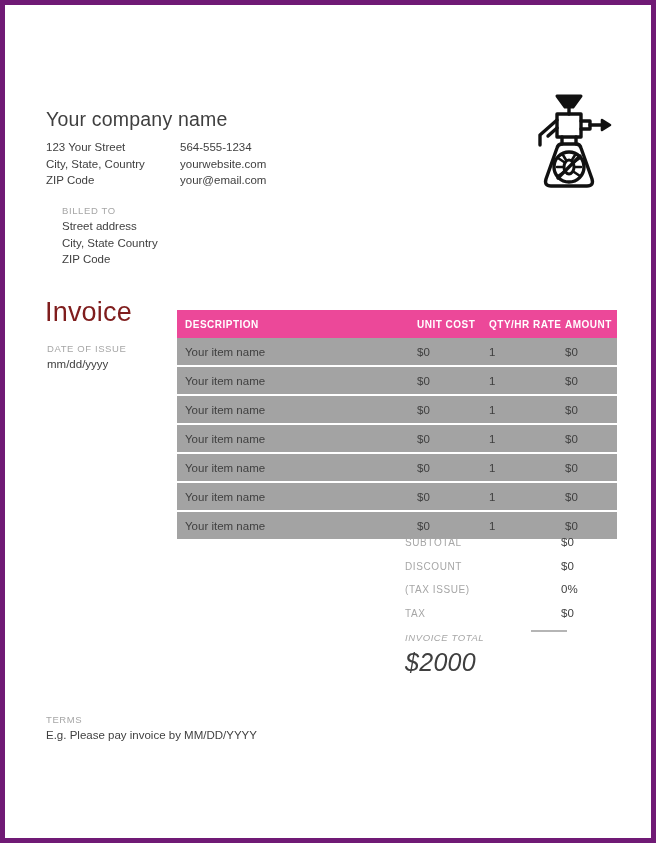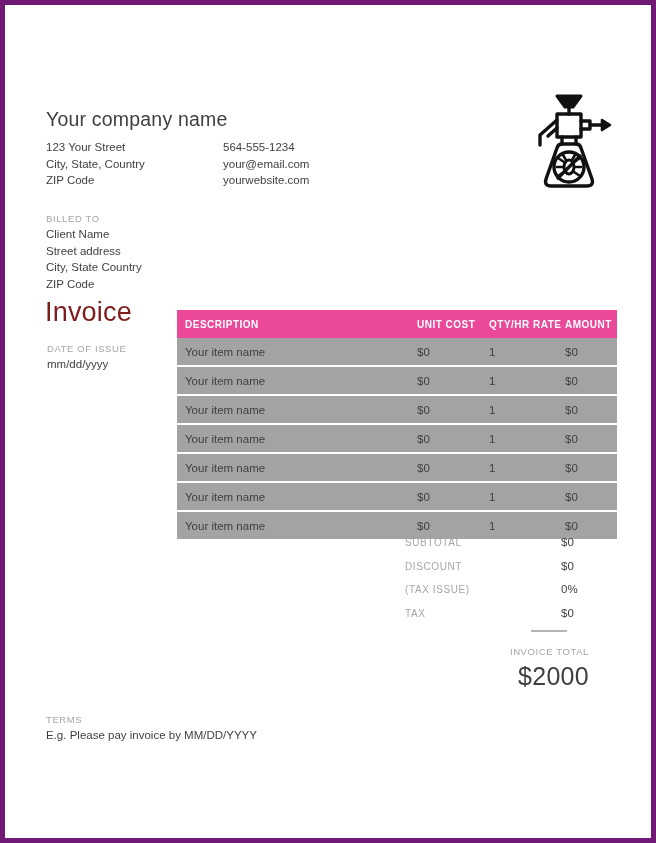--- a/index.html
+++ b/index.html
@@ -34,41 +34,39 @@
     font-weight: 400;
     letter-spacing: 0.2px;
     margin: 0 0 9px 0;
     line-height: 1.1;
   }
   .addr-cols {
     display: flex;
     font-size: 11.5px;
     color: #3f3f3f;
     line-height: 16.5px;
-    gap: 43px;
   }
   .addr-col-1 { width: 134px; }
   .addr-col-2 { width: 200px; }
 
   
   .logo {
     position: absolute;
     left: 519px;
     top: 82px;
     width: 92px;
     height: 108px;
   }
 
   
   .billed-block {
     position: absolute;
-    left: 41px;
+    left: 57px;
     top: 198px;
     width: 200px;
-    margin-top: 8px;
   }
   .mini-label {
     font-size: 9.5px;
     color: #a6a6a6;
     letter-spacing: 0.6px;
     line-height: 15px;
   }
   .billed-line {
     font-size: 11.5px;
     color: #3f3f3f;
@@ -163,23 +161,24 @@
     font-size: 11.5px;
     color: #3f3f3f;
   }
   .total-divider {
     width: 36px;
     height: 2px;
     background: #b5b5b5;
     margin: 9px 0 0 126px;
   }
   .grand {
-    margin-top: 14px;
+    margin-top: 0;
     width: 184px;
-    text-align: right;
+    text-align: left;
+    font-style: italic;
   }
   .grand-label {
     font-size: 9.5px;
     color: #a6a6a6;
     letter-spacing: 0.6px;
   }
   .grand-value {
     font-size: 25px;
     color: #3f3f3f;
     margin-top: 5px;
@@ -207,22 +206,22 @@
   <div class="company-block">
     <div class="company-name">Your company name</div>
     <div class="addr-cols">
       <div class="addr-col-1">
         <div>123 Your Street</div>
         <div>City, State, Country</div>
         <div>ZIP Code</div>
       </div>
       <div class="addr-col-2">
         <div>564-555-1234</div>
+        <div>yourwebsite.com</div>
         <div>your@email.com</div>
-        <div>yourwebsite.com</div>
       </div>
     </div>
   </div>
 
   <div class="logo">
     <svg viewBox="0 0 92 108" width="92" height="108" fill="none" stroke="#111111" stroke-width="3.4" stroke-linejoin="round" stroke-linecap="round">
 
       <path d="M33 9 H57 L49 20 H41 Z" fill="#111111" stroke="#111111" stroke-width="3"></path>
 
       <path d="M45 20 V27"></path>
@@ -247,21 +246,20 @@
       <path d="M40 75 L34 71 M50 75 L56 71 M39 80 H33 M51 80 H57 M40 85 L34 89 M50 85 L56 89" stroke-width="2.6"></path>
 
       <path d="M42 73 L39 68 M48 73 L51 68" stroke-width="2.6"></path>
 
       <path d="M34 91 L56 69" stroke-width="3.4"></path>
     </svg>
   </div>
 
   <div class="billed-block">
     <div class="mini-label">BILLED TO</div>
-    <div class="billed-line">Client Name</div>
     <div class="billed-line">Street address</div>
     <div class="billed-line">City, State Country</div>
     <div class="billed-line">ZIP Code</div>
   </div>
 
   <div class="invoice-title">Invoice</div>
 
   <div class="meta-block">
     <div class="meta-group">
       <div class="mini-label">DATE OF ISSUE</div>

